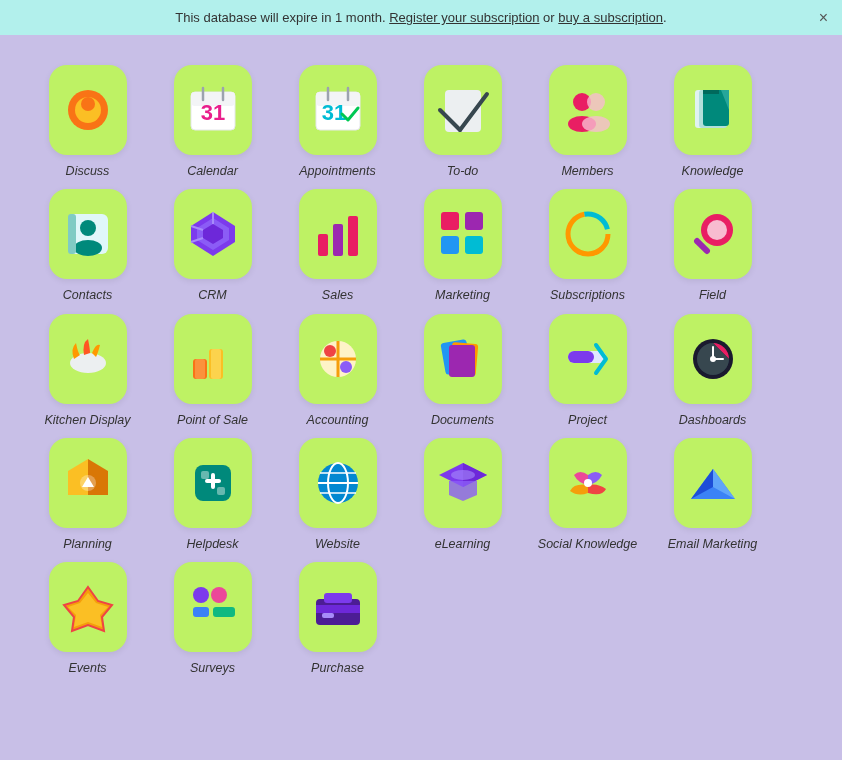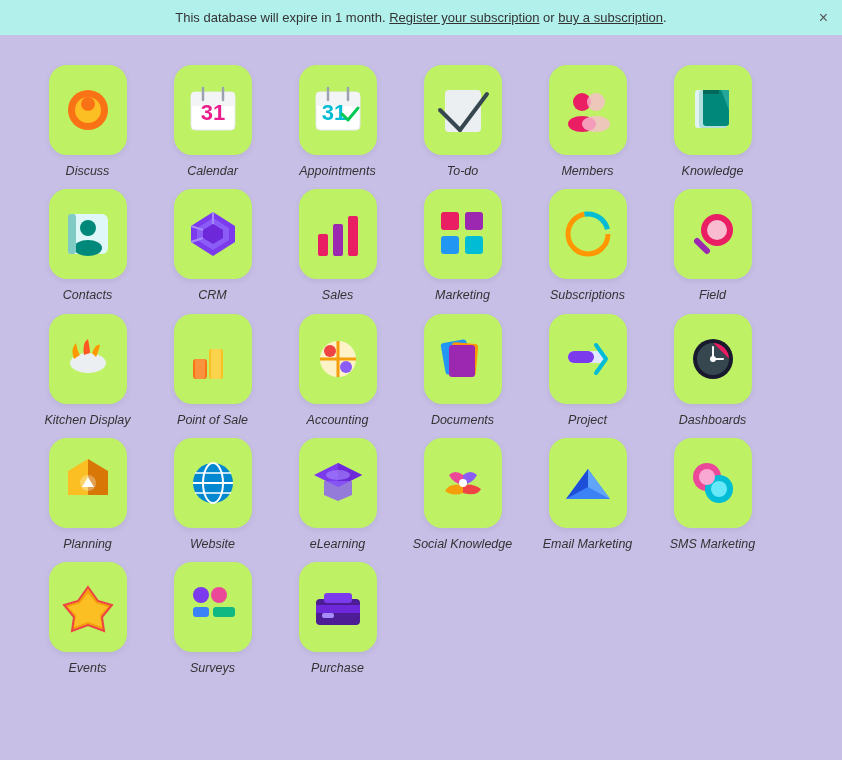--- a/index.html
+++ b/index.html
@@ -312,20 +312,32 @@
         <rect x="8" y="16" width="40" height="24" rx="4" fill="#f59e0b"></rect>
         <polygon points="8,16 28,4 28,40 8,40" fill="#fbbf24"></polygon>
         <polygon points="48,16 28,4 28,40 48,40" fill="#d97706"></polygon>
         <circle cx="28" cy="28" r="8" fill="#fff" opacity="0.3"></circle>
         <polygon points="28,22 34,32 22,32" fill="white"></polygon>
       </svg>
     </div>
     <span class="app-label">Planning</span>
   </div>
 
+  <div class="app-item">
+    <div class="app-icon">
+      <svg viewBox="0 0 56 56" xmlns="http://www.w3.org/2000/svg">
+        <rect x="10" y="10" width="36" height="36" rx="8" fill="#00897b"></rect>
+        <rect x="20" y="24" width="16" height="4" rx="2" fill="white"></rect>
+        <rect x="26" y="18" width="4" height="16" rx="2" fill="white"></rect>
+        <rect x="16" y="16" width="8" height="8" rx="2" fill="white" opacity="0.4"></rect>
+        <rect x="32" y="32" width="8" height="8" rx="2" fill="white" opacity="0.4"></rect>
+      </svg>
+    </div>
+    <span class="app-label">Helpdesk</span>
+  </div>
 
   <div class="app-item">
     <div class="app-icon">
       <svg viewBox="0 0 56 56" xmlns="http://www.w3.org/2000/svg">
         <circle cx="28" cy="28" r="20" fill="#0288d1"></circle>
         <ellipse cx="28" cy="28" rx="10" ry="20" fill="none" stroke="white" stroke-width="2"></ellipse>
         <line x1="8" y1="28" x2="48" y2="28" stroke="white" stroke-width="2"></line>
         <line x1="10" y1="18" x2="46" y2="18" stroke="white" stroke-width="1.5"></line>
         <line x1="10" y1="38" x2="46" y2="38" stroke="white" stroke-width="1.5"></line>
       </svg>
@@ -363,31 +375,20 @@
     <div class="app-icon">
       <svg viewBox="0 0 56 56" xmlns="http://www.w3.org/2000/svg">
         <polygon points="28,14 6,44 50,44" fill="#3b82f6"></polygon>
         <polygon points="28,14 6,44 28,32" fill="#1d4ed8"></polygon>
         <polygon points="28,14 50,44 28,32" fill="#60a5fa"></polygon>
       </svg>
     </div>
     <span class="app-label">Email Marketing</span>
   </div>
 
-  <div class="app-item">
-    <div class="app-icon">
-      <svg viewBox="0 0 56 56" xmlns="http://www.w3.org/2000/svg">
-        <circle cx="22" cy="22" r="14" fill="#ec4899"></circle>
-        <circle cx="34" cy="34" r="14" fill="#00bcd4"></circle>
-        <circle cx="22" cy="22" r="8" fill="#f9a8d4"></circle>
-        <circle cx="34" cy="34" r="8" fill="#67e8f9"></circle>
-      </svg>
-    </div>
-    <span class="app-label">SMS Marketing</span>
-  </div>
 
   <div class="app-item">
     <div class="app-icon">
       <svg viewBox="0 0 56 56" xmlns="http://www.w3.org/2000/svg">
         <polygon points="28,8 38,22 52,26 42,38 44,52 28,46 12,52 14,38 4,26 18,22" fill="#f59e0b"></polygon>
         <polygon points="28,8 38,22 52,26 42,38 44,52 28,46 12,52 14,38 4,26 18,22" fill="none" stroke="#ef4444" stroke-width="2"></polygon>
         <polygon points="28,14 36,24 48,28 40,36 42,48 28,43 14,48 16,36 8,28 20,24" fill="#fbbf24"></polygon>
       </svg>
     </div>
     <span class="app-label">Events</span>

